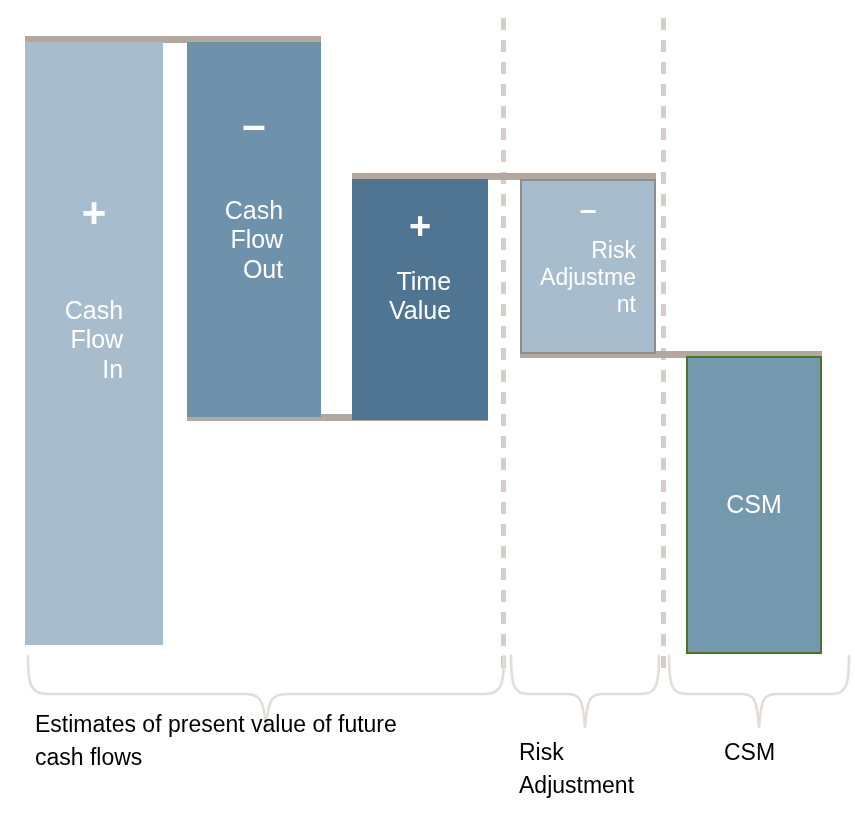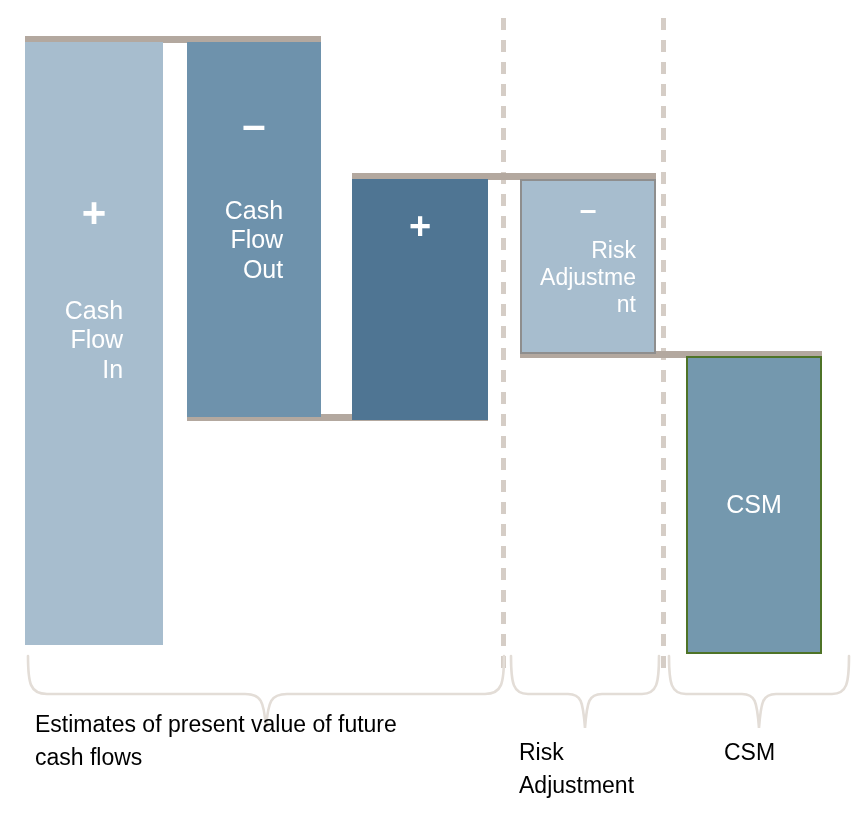--- a/index.html
+++ b/index.html
@@ -109,20 +109,22 @@
 
   <div class="bar bar-cfo" style="left:187px; top:42px; width:134px; height:375px;">
     <span class="sign" style="font-size:42px; margin-top:62px;">–</span>
     <span class="blabel" style="font-size:25px; margin-top:50px;">Cash
 Flow
 Out</span>
   </div>
 
   <div class="bar bar-tv" style="left:352px; top:179px; width:136px; height:241px;">
     <span class="sign" style="font-size:38px; margin-top:28px;">+</span>
+    <span class="blabel" style="font-size:25px; margin-top:22px;">Time
+Value</span>
   </div>
 
   <div class="bar bar-ra" style="left:520px; top:179px; width:136px; height:175px;">
     <span class="sign" style="font-size:30px; margin-top:14px;">–</span>
     <span class="blabel" style="font-size:23px; margin-top:12px;">Risk
 Adjustme
 nt</span>
   </div>
 
   <div class="bar bar-csm" style="left:686px; top:356px; width:136px; height:298px; justify-content:center;">

